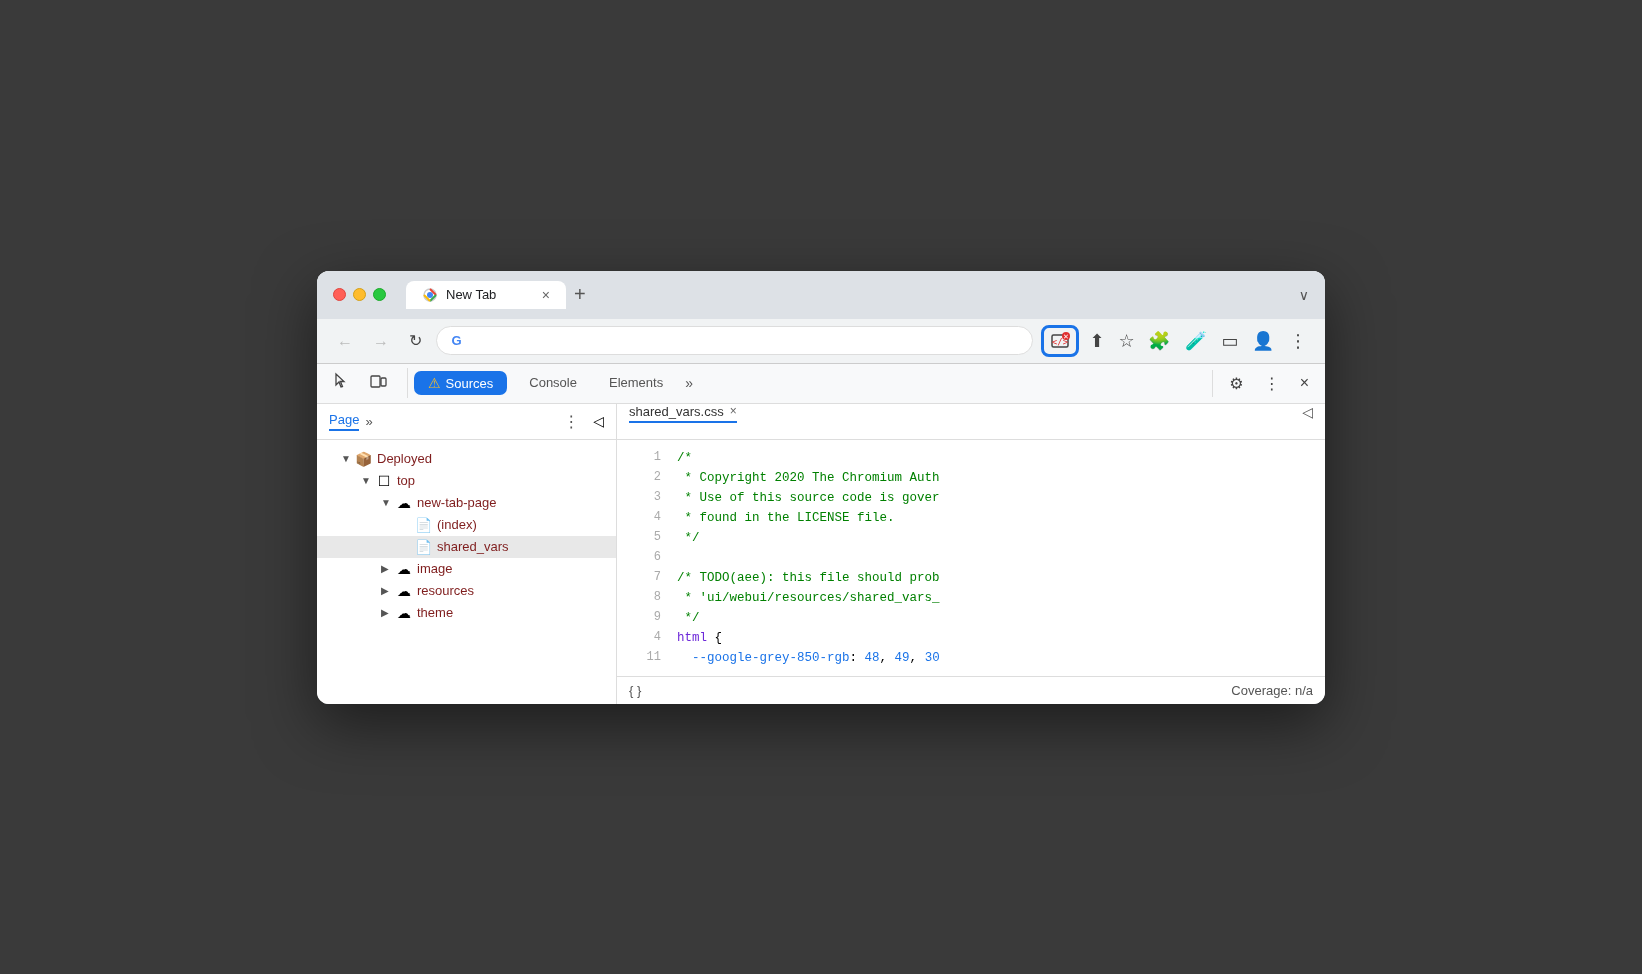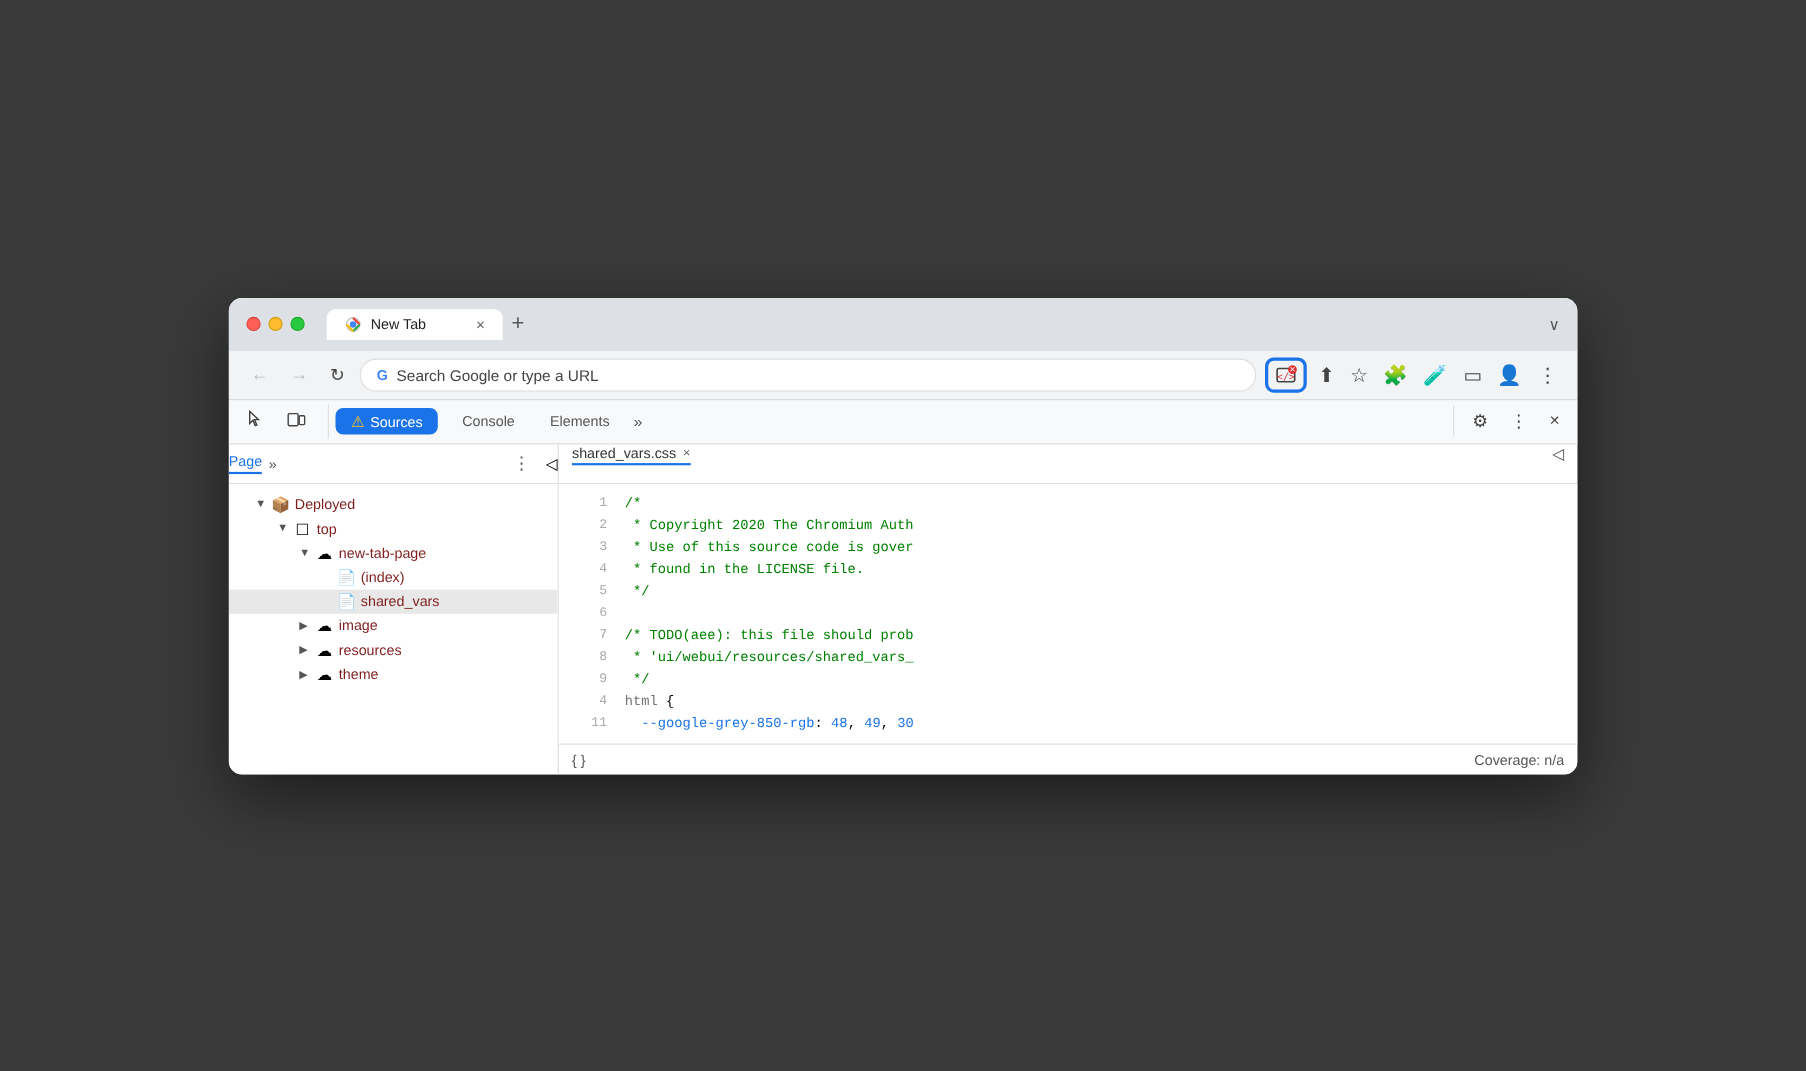--- a/index.html
+++ b/index.html
@@ -5,21 +5,21 @@
     * { box-sizing: border-box; margin: 0; padding: 0; }
     body {
       background: #3a3a3a;
       display: flex;
       justify-content: center;
       align-items: center;
       min-height: 100vh;
       font-family: -apple-system, BlinkMacSystemFont, 'Segoe UI', sans-serif;
     }
     .browser-window {
-      width: 1226px;
+      width: 1008px;
       background: #f1f3f4;
       border-radius: 12px;
       box-shadow: 0 20px 60px rgba(0,0,0,0.5);
       overflow: hidden;
     }
     
     .title-bar {
       background: #dde1e6;
       padding: 10px 16px;
       display: flex;
@@ -208,21 +208,21 @@
     
     .file-tree-panel {
       width: 300px;
       border-right: 1px solid #ddd;
       display: flex;
       flex-direction: column;
     }
     .file-tree-header {
       display: flex;
       align-items: center;
-      padding: 8px 0;
+      padding: 8px 12px;
       border-bottom: 1px solid #ddd;
       gap: 6px;
       height: 36px;
     }
     .ft-header-tab {
       font-size: 13px;
       font-weight: 500;
       color: #1a73e8;
       border-bottom: 2px solid #1a73e8;
       padding-bottom: 2px;
@@ -311,21 +311,21 @@
       color: #aaa;
       min-width: 36px;
       text-align: right;
       margin-right: 16px;
       user-select: none;
       font-size: 12px;
     }
     .code-text { flex: 1; white-space: pre; }
     .c-comment { color: #008000; }
     .c-blue { color: #1a73e8; }
-    .c-purple { color: #737373; }
+    .c-purple { color: #6d28d9; }
     .c-number { color: #1a73e8; text-align: center; }
     .c-orange { color: #c96000; }
     
     .code-footer {
       border-top: 1px solid #ddd;
       padding: 6px 12px;
       display: flex;
       align-items: center;
       justify-content: space-between;
       font-size: 13px;
@@ -365,21 +365,20 @@
         <span class="tab-overflow" style="margin-left:auto">∨</span>
       </div>
     </div>
 
     <div class="nav-bar">
       <button class="nav-btn disabled">←</button>
       <button class="nav-btn disabled">→</button>
       <button class="nav-btn">↻</button>
       <div class="address-bar">
         <span class="google-g" style="color:#4285f4;font-size:13px;font-weight:bold;">G</span>
-        <span class="address-text">Search Google or type a URL</span>
       </div>
       <div class="nav-actions">
 
         <div class="devtools-btn-highlighted">
           <svg width="20" height="20" viewBox="0 0 20 20">
             <rect x="2" y="4" width="16" height="12" rx="1.5" fill="none" stroke="#444" stroke-width="1.5"></rect>
             <text x="10" y="14" text-anchor="middle" font-size="9" fill="#e03030" font-family="monospace">&lt;/&gt;</text>
             <circle cx="16" cy="5" r="4" fill="#e03030"></circle>
             <text x="16" y="7.5" text-anchor="middle" font-size="7" fill="white" font-family="sans-serif">✕</text>
           </svg>

